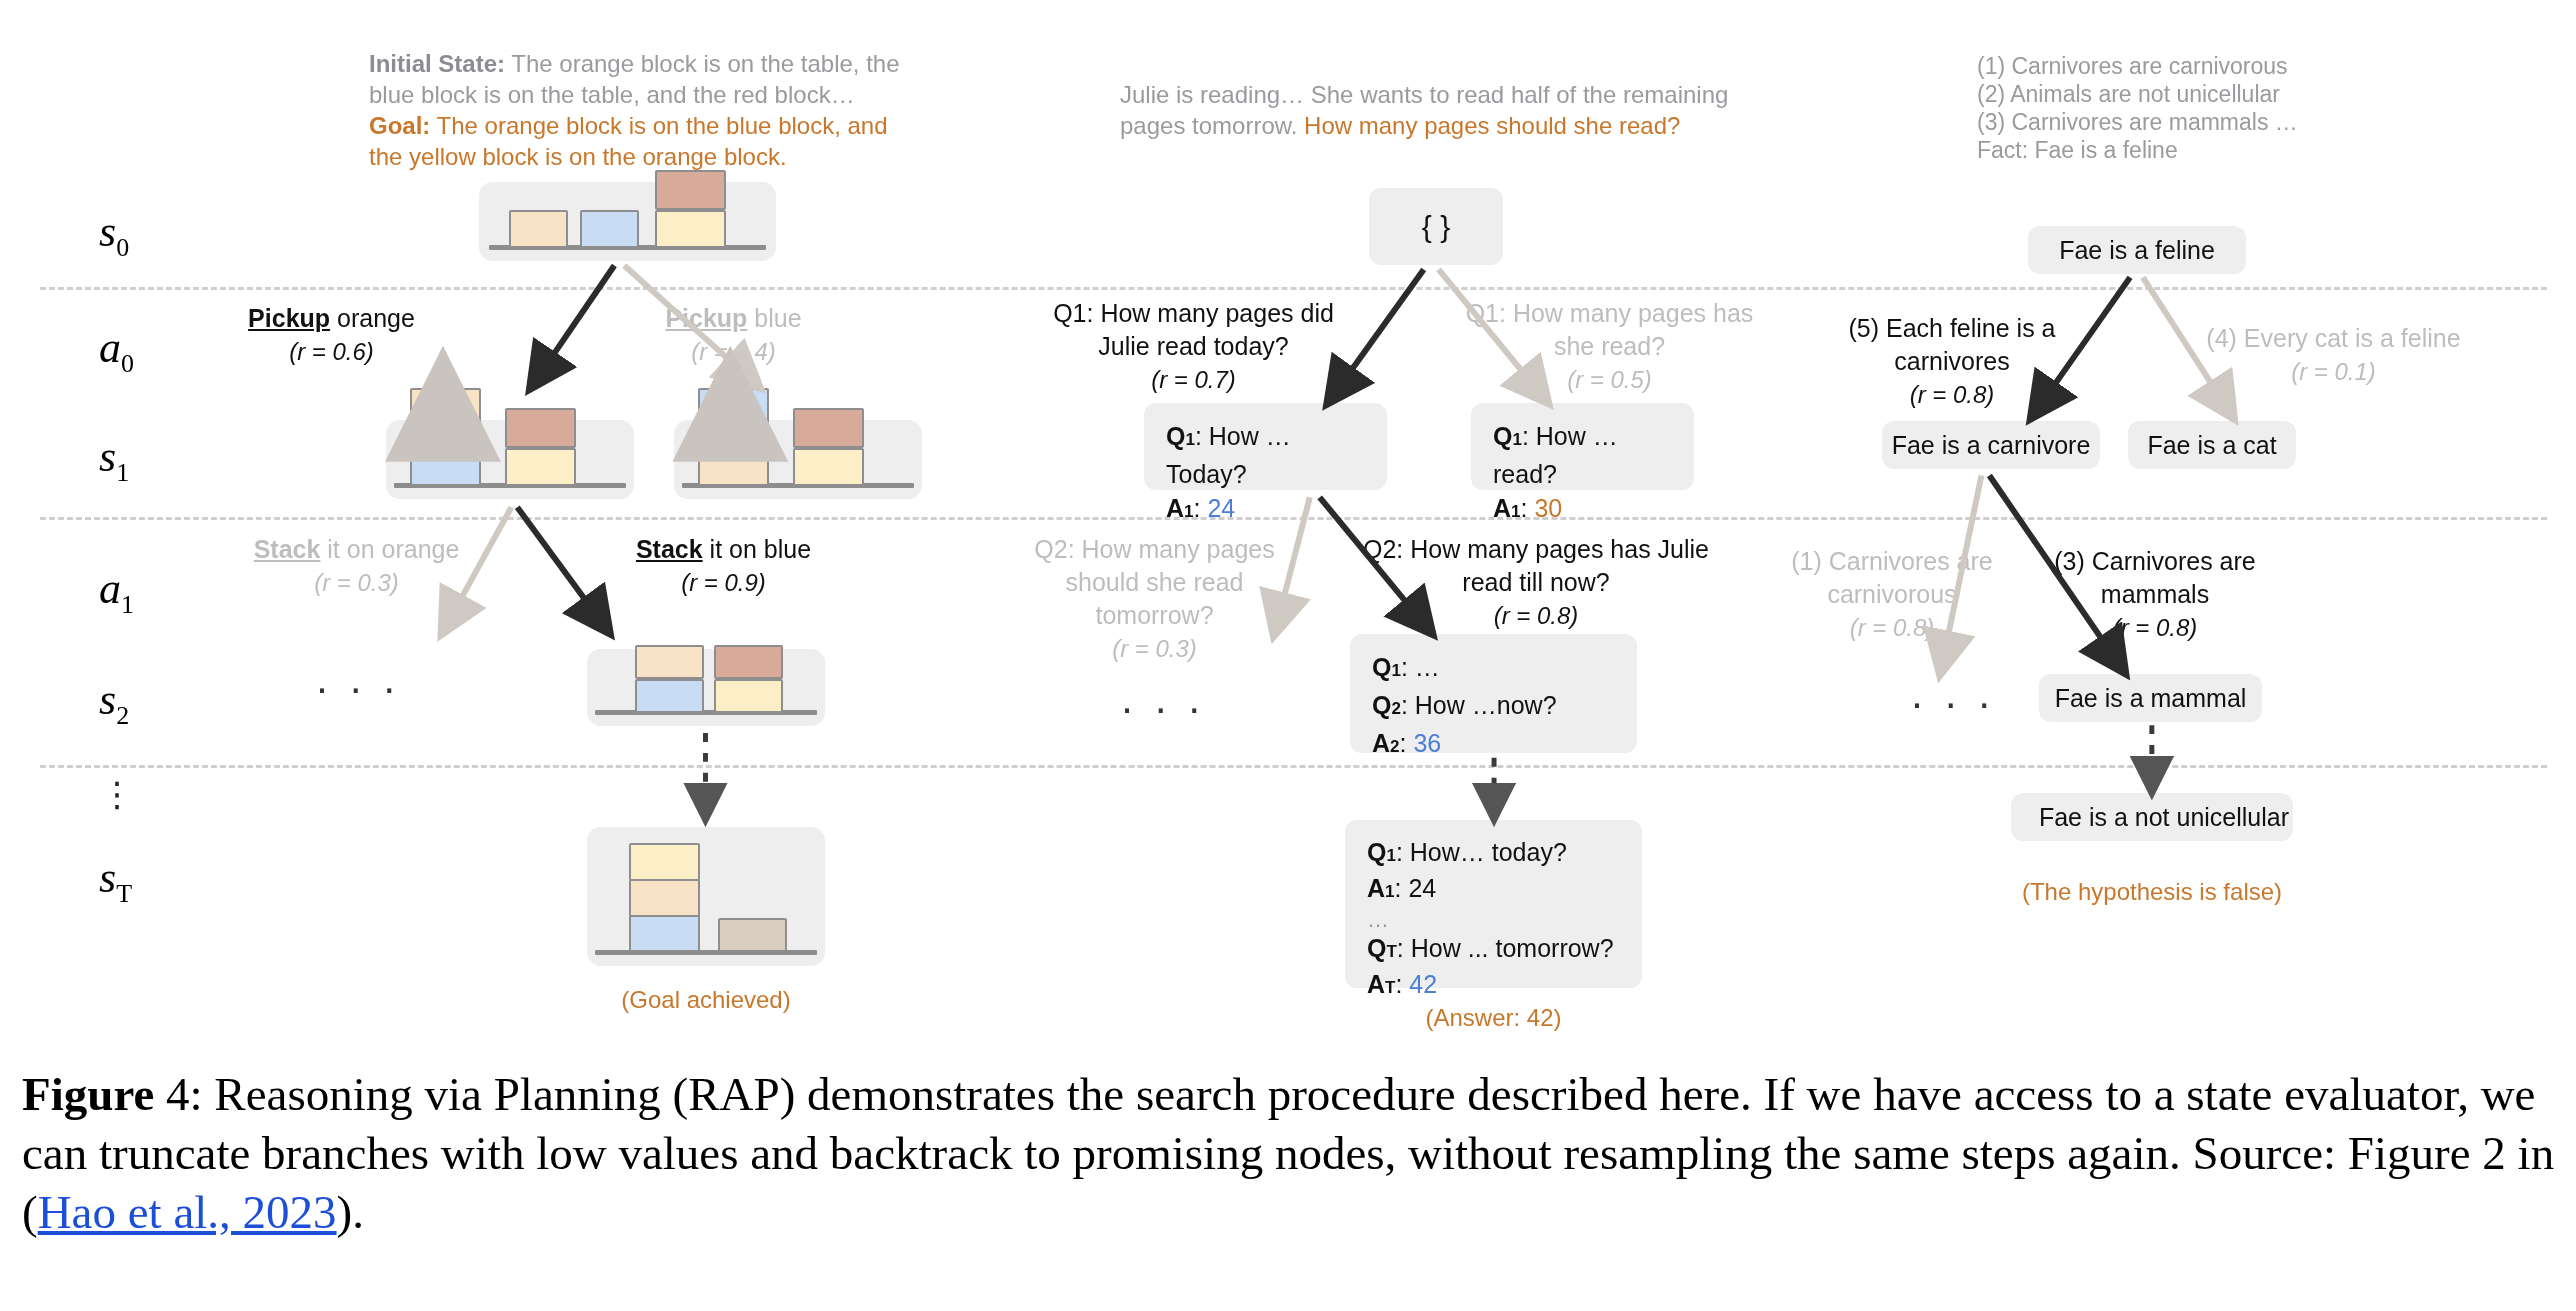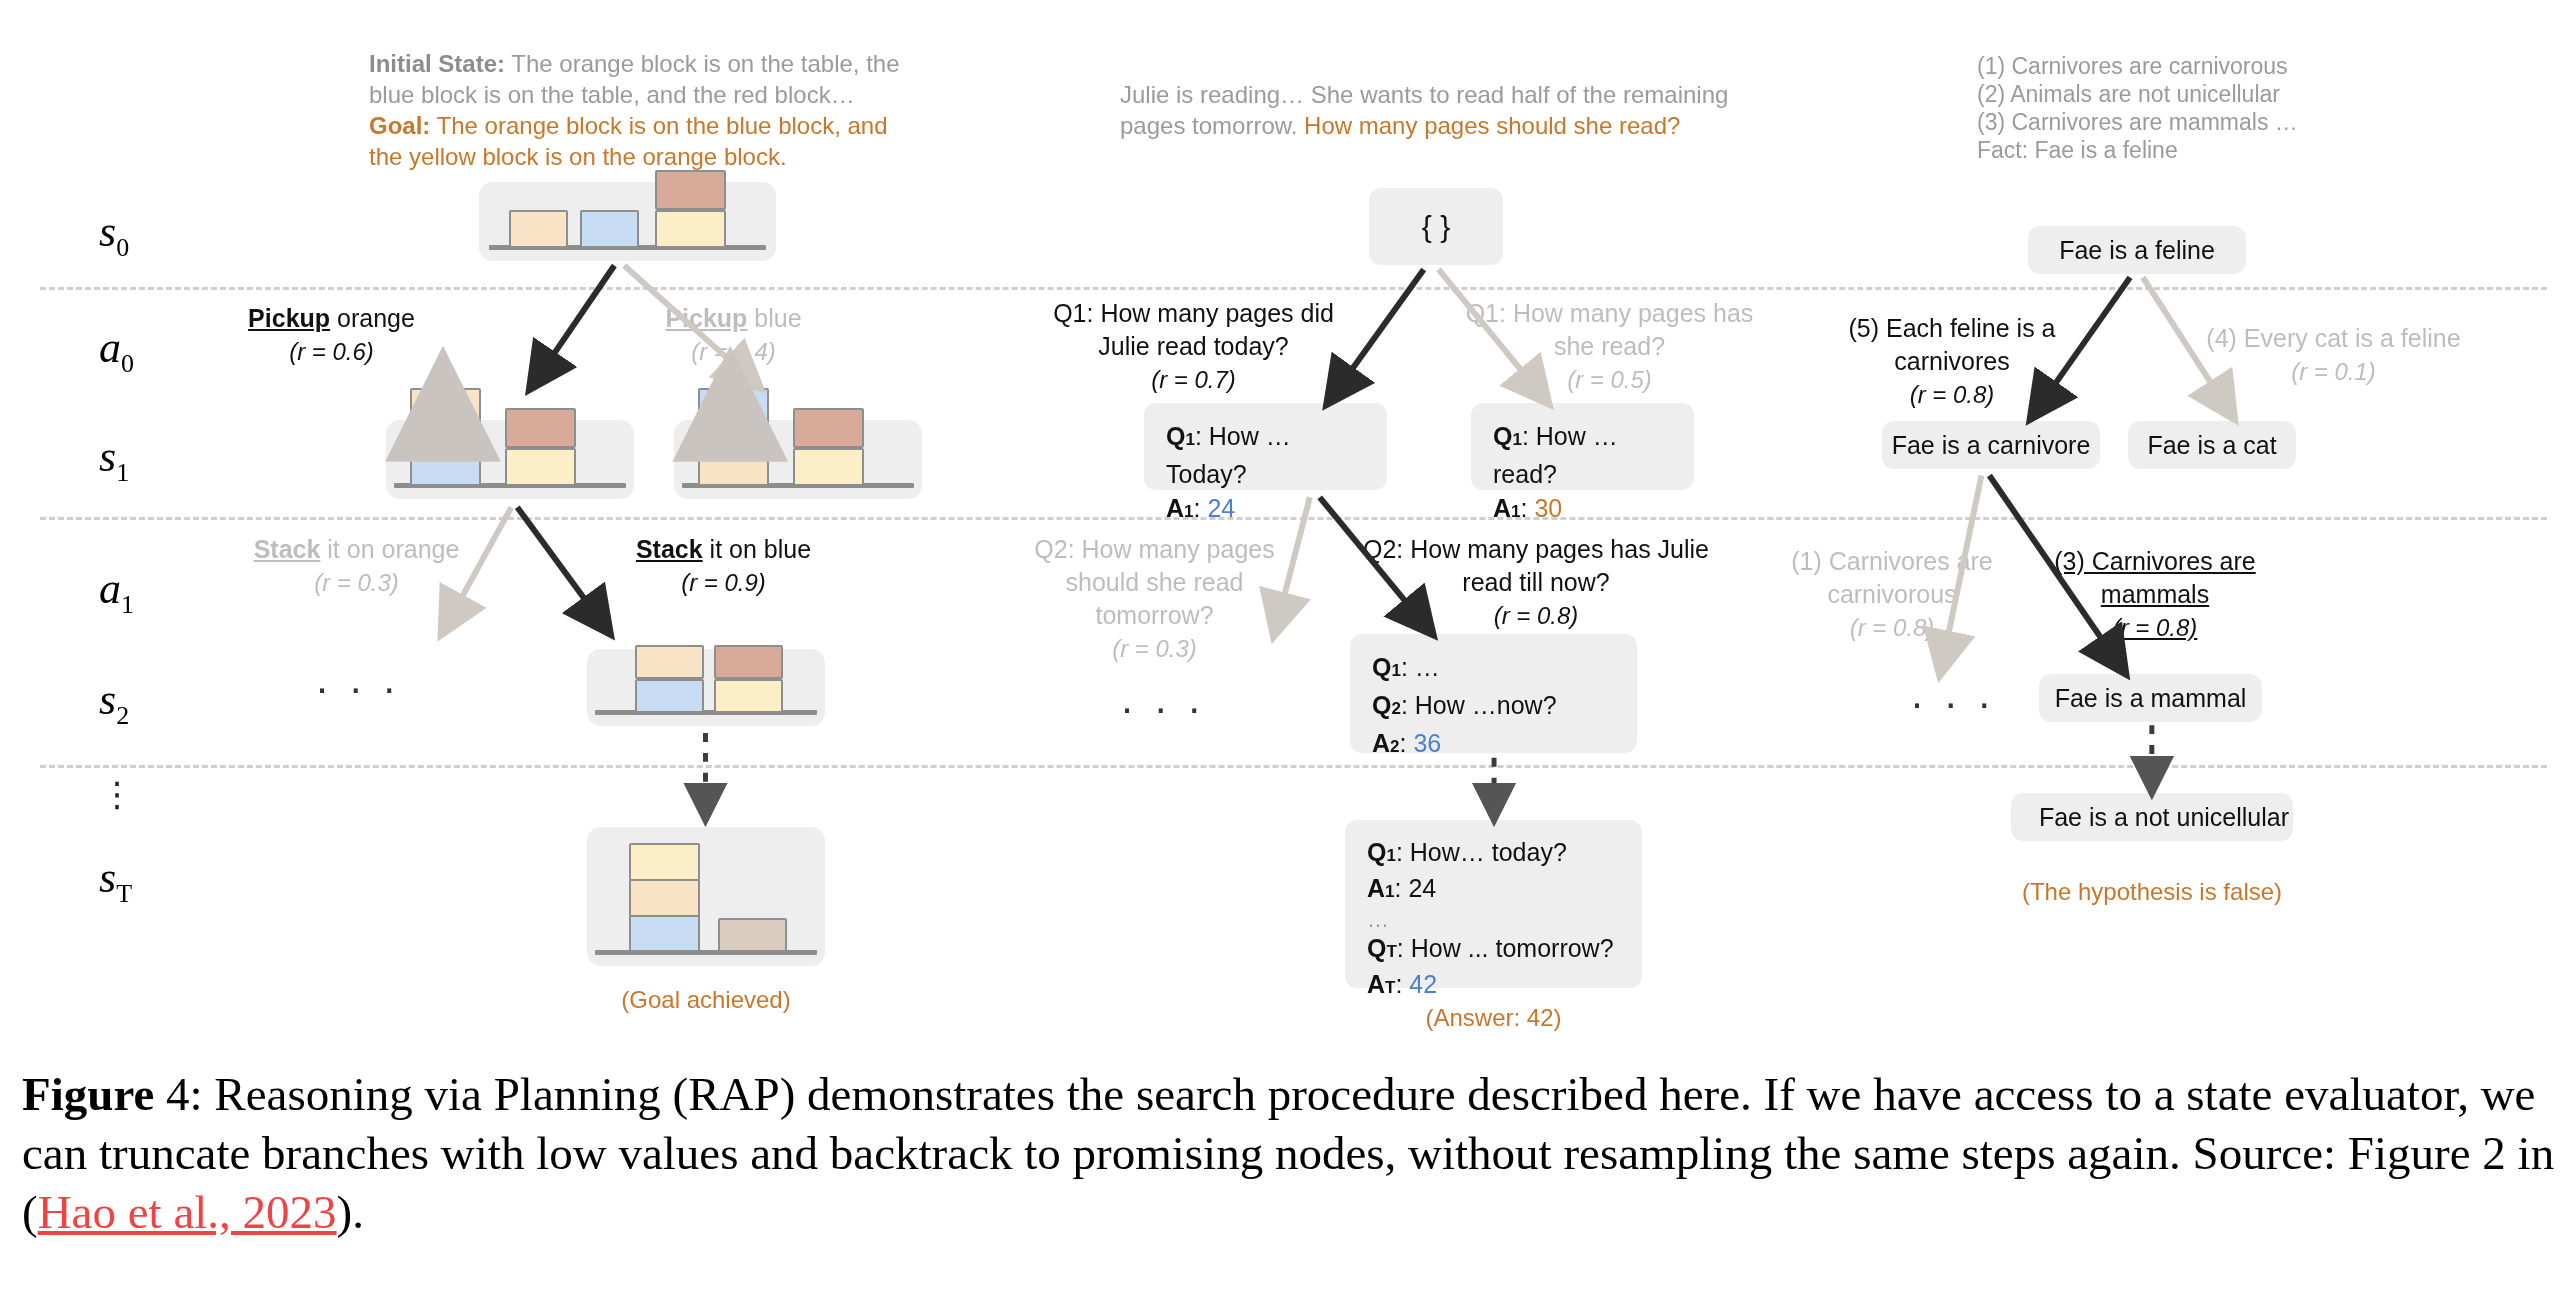--- a/index.html
+++ b/index.html
@@ -43,21 +43,21 @@
 
   .ell{position:absolute;font-size:42px;color:#333;letter-spacing:4px;}
   .note{position:absolute;font-size:24px;color:#c8772b;text-align:center;}
 
   svg.ov{position:absolute;left:0;top:0;width:2576px;height:1060px;overflow:visible;pointer-events:none;}
 
   
   .caption{position:absolute;left:22px;top:1065px;width:2536px;
            font-family:"Liberation Serif",serif;font-size:47px;line-height:59px;color:#000;}
   .caption b{font-weight:bold;}
-  .caption .lnk{color:#ef4444;text-decoration:underline;}
+  .caption .lnk{color:#1d4ed8;text-decoration:underline;}
 </style>
 </head>
 <body>
 
 <div class="fig">
 
   <div class="dashline" style="top:287px;"></div>
   <div class="dashline" style="top:517px;"></div>
   <div class="dashline" style="top:765px;"></div>
 
@@ -210,21 +210,21 @@
     <span class="rew">(r = 0.1)</span>
   </div>
 
   <div class="node" style="left:1882px;top:421px;width:218px;height:48px;">Fae is a carnivore</div>
   <div class="node" style="left:2128px;top:421px;width:168px;height:48px;">Fae is a cat</div>
 
   <div class="act dim" style="left:1773px;top:545px;width:238px;">
     <span>(1) Carnivores are carnivorous</span><br>
     <span class="rew">(r = 0.8)</span>
   </div>
-  <div class="act" style="left:2041px;top:545px;width:228px;text-decoration:underline;">
+  <div class="act" style="left:2041px;top:545px;width:228px;">
     <span>(3) Carnivores are mammals</span><br>
     <span class="rew">(r = 0.8)</span>
   </div>
 
   <div class="ell" style="left:1910px;top:679px;">· · ·</div>
 
   <div class="node" style="left:2039px;top:674px;width:223px;height:48px;">Fae is a mammal</div>
 
   <div class="node" style="left:2011px;top:793px;width:282px;height:48px;padding-left:24px;">Fae is a not unicellular</div>
   <div class="note" style="left:2011px;top:878px;width:282px;">(The hypothesis is false)</div>

